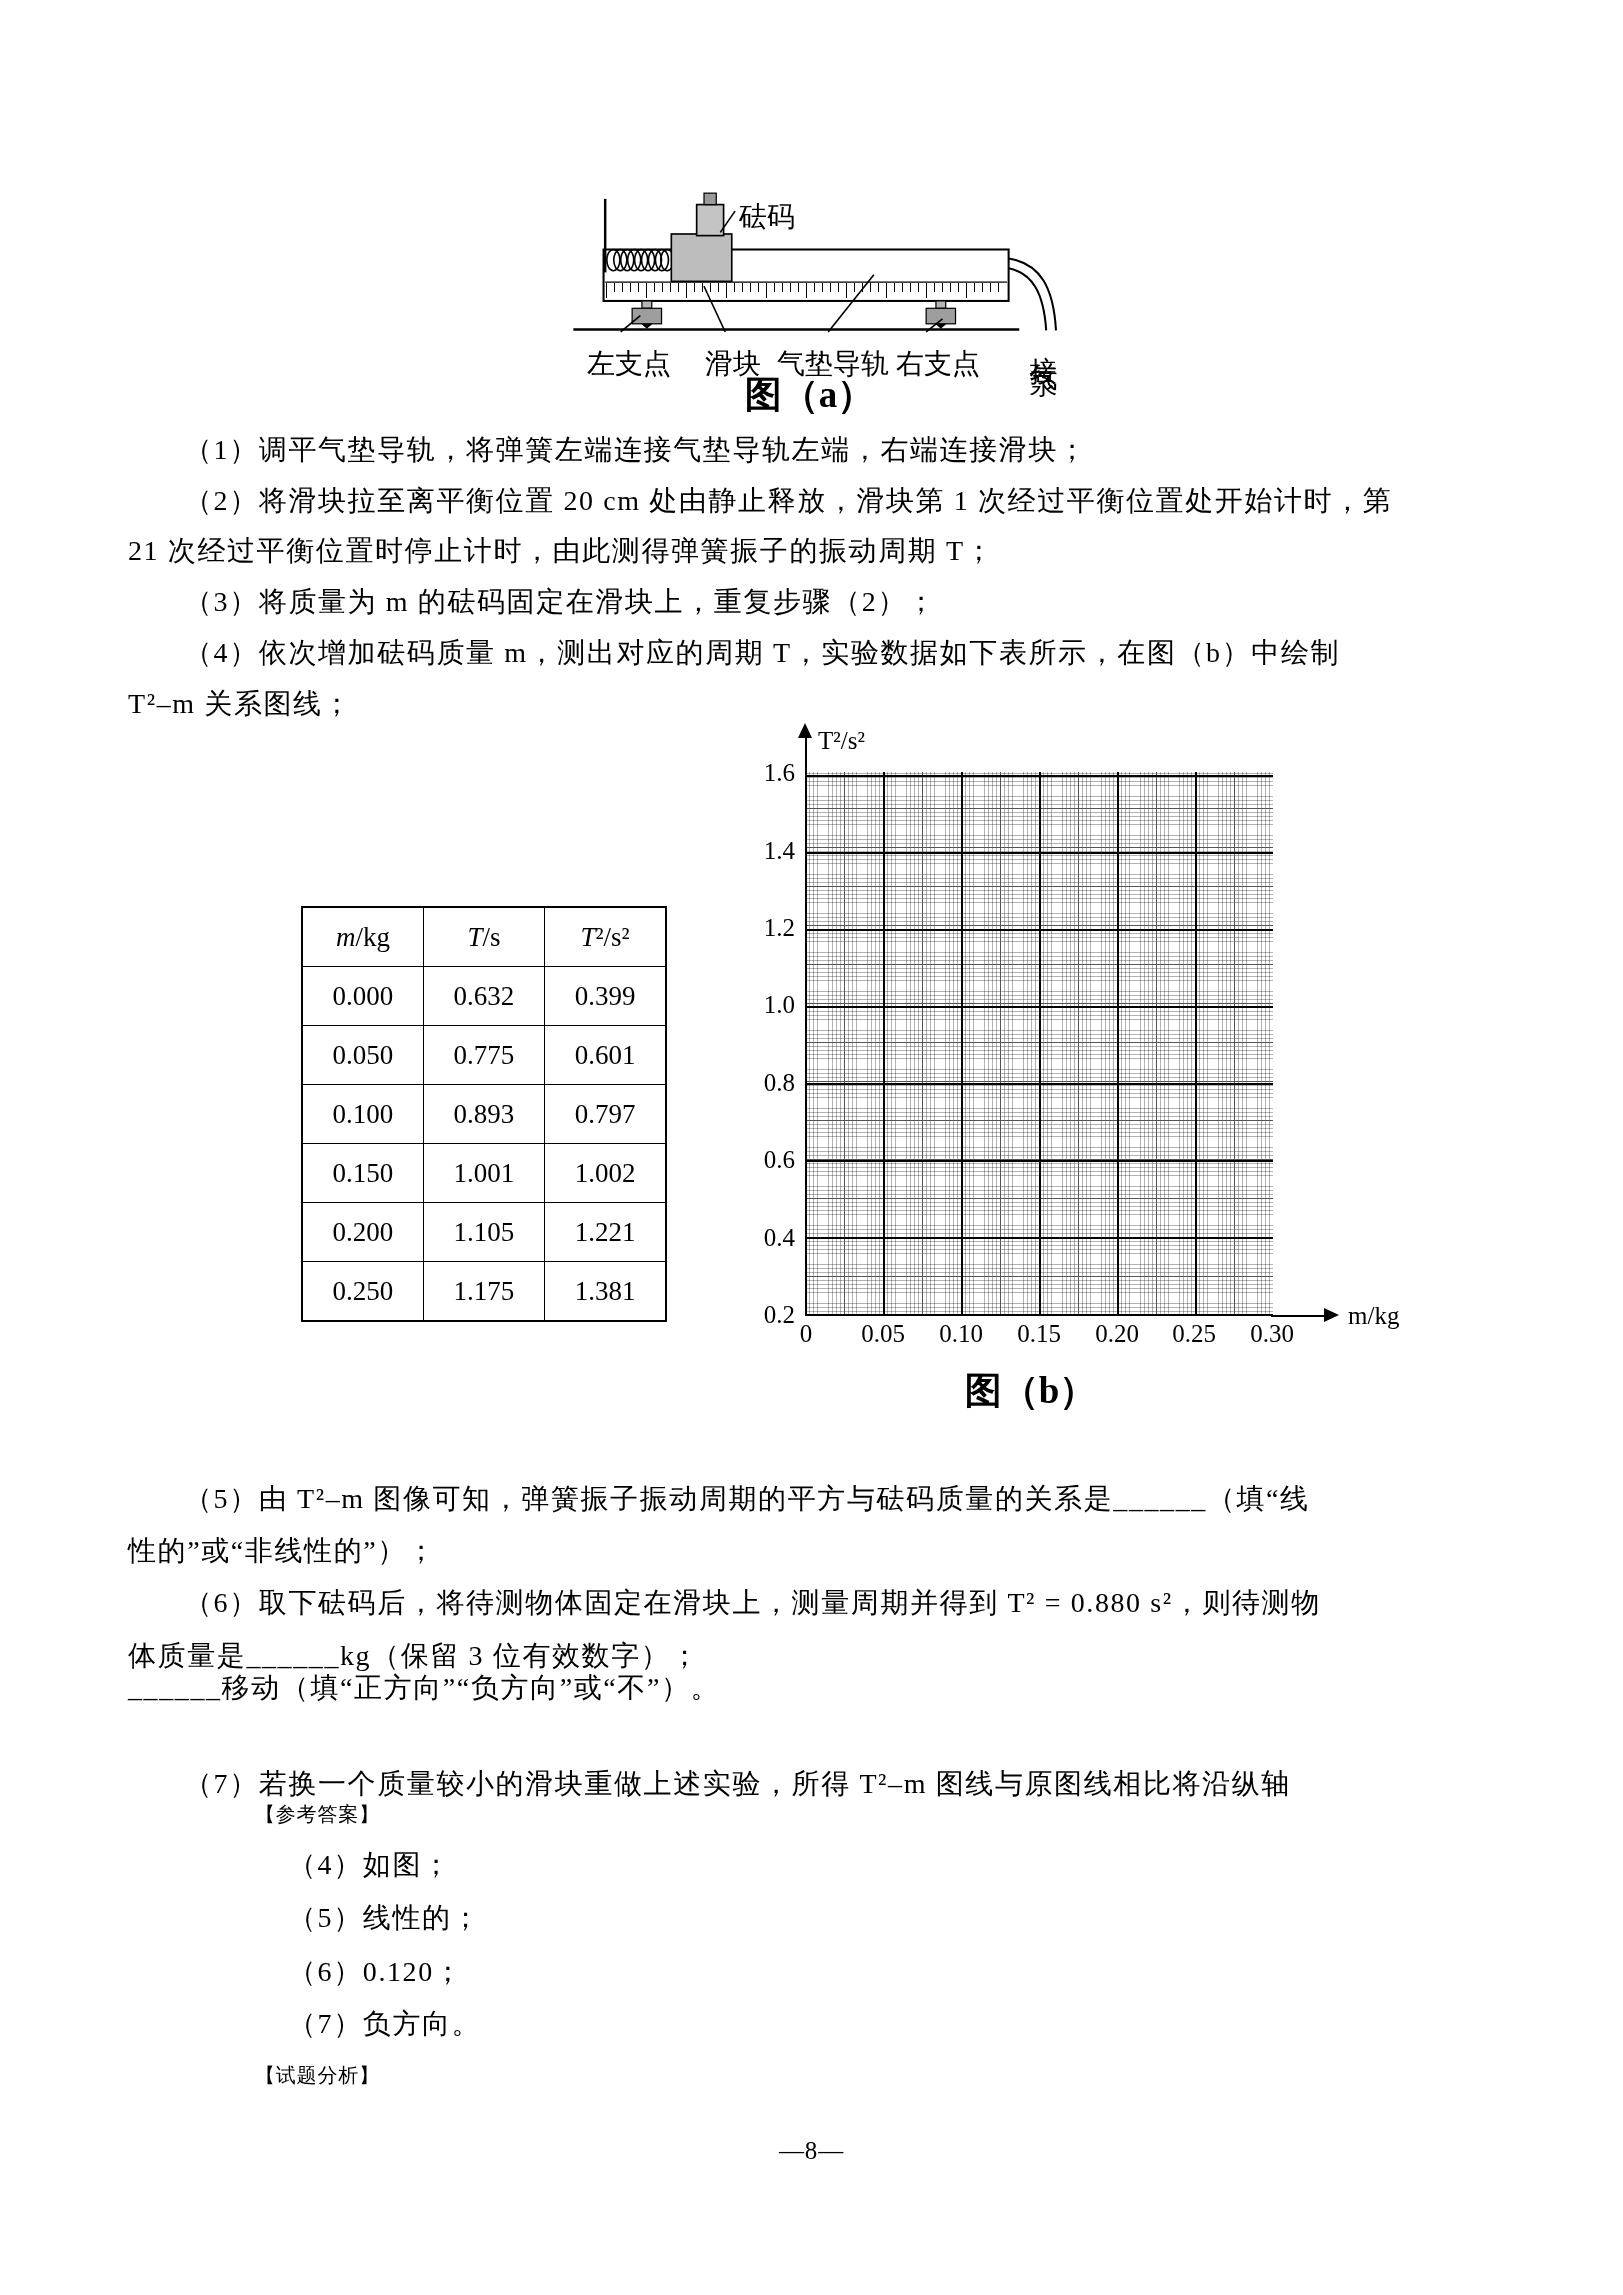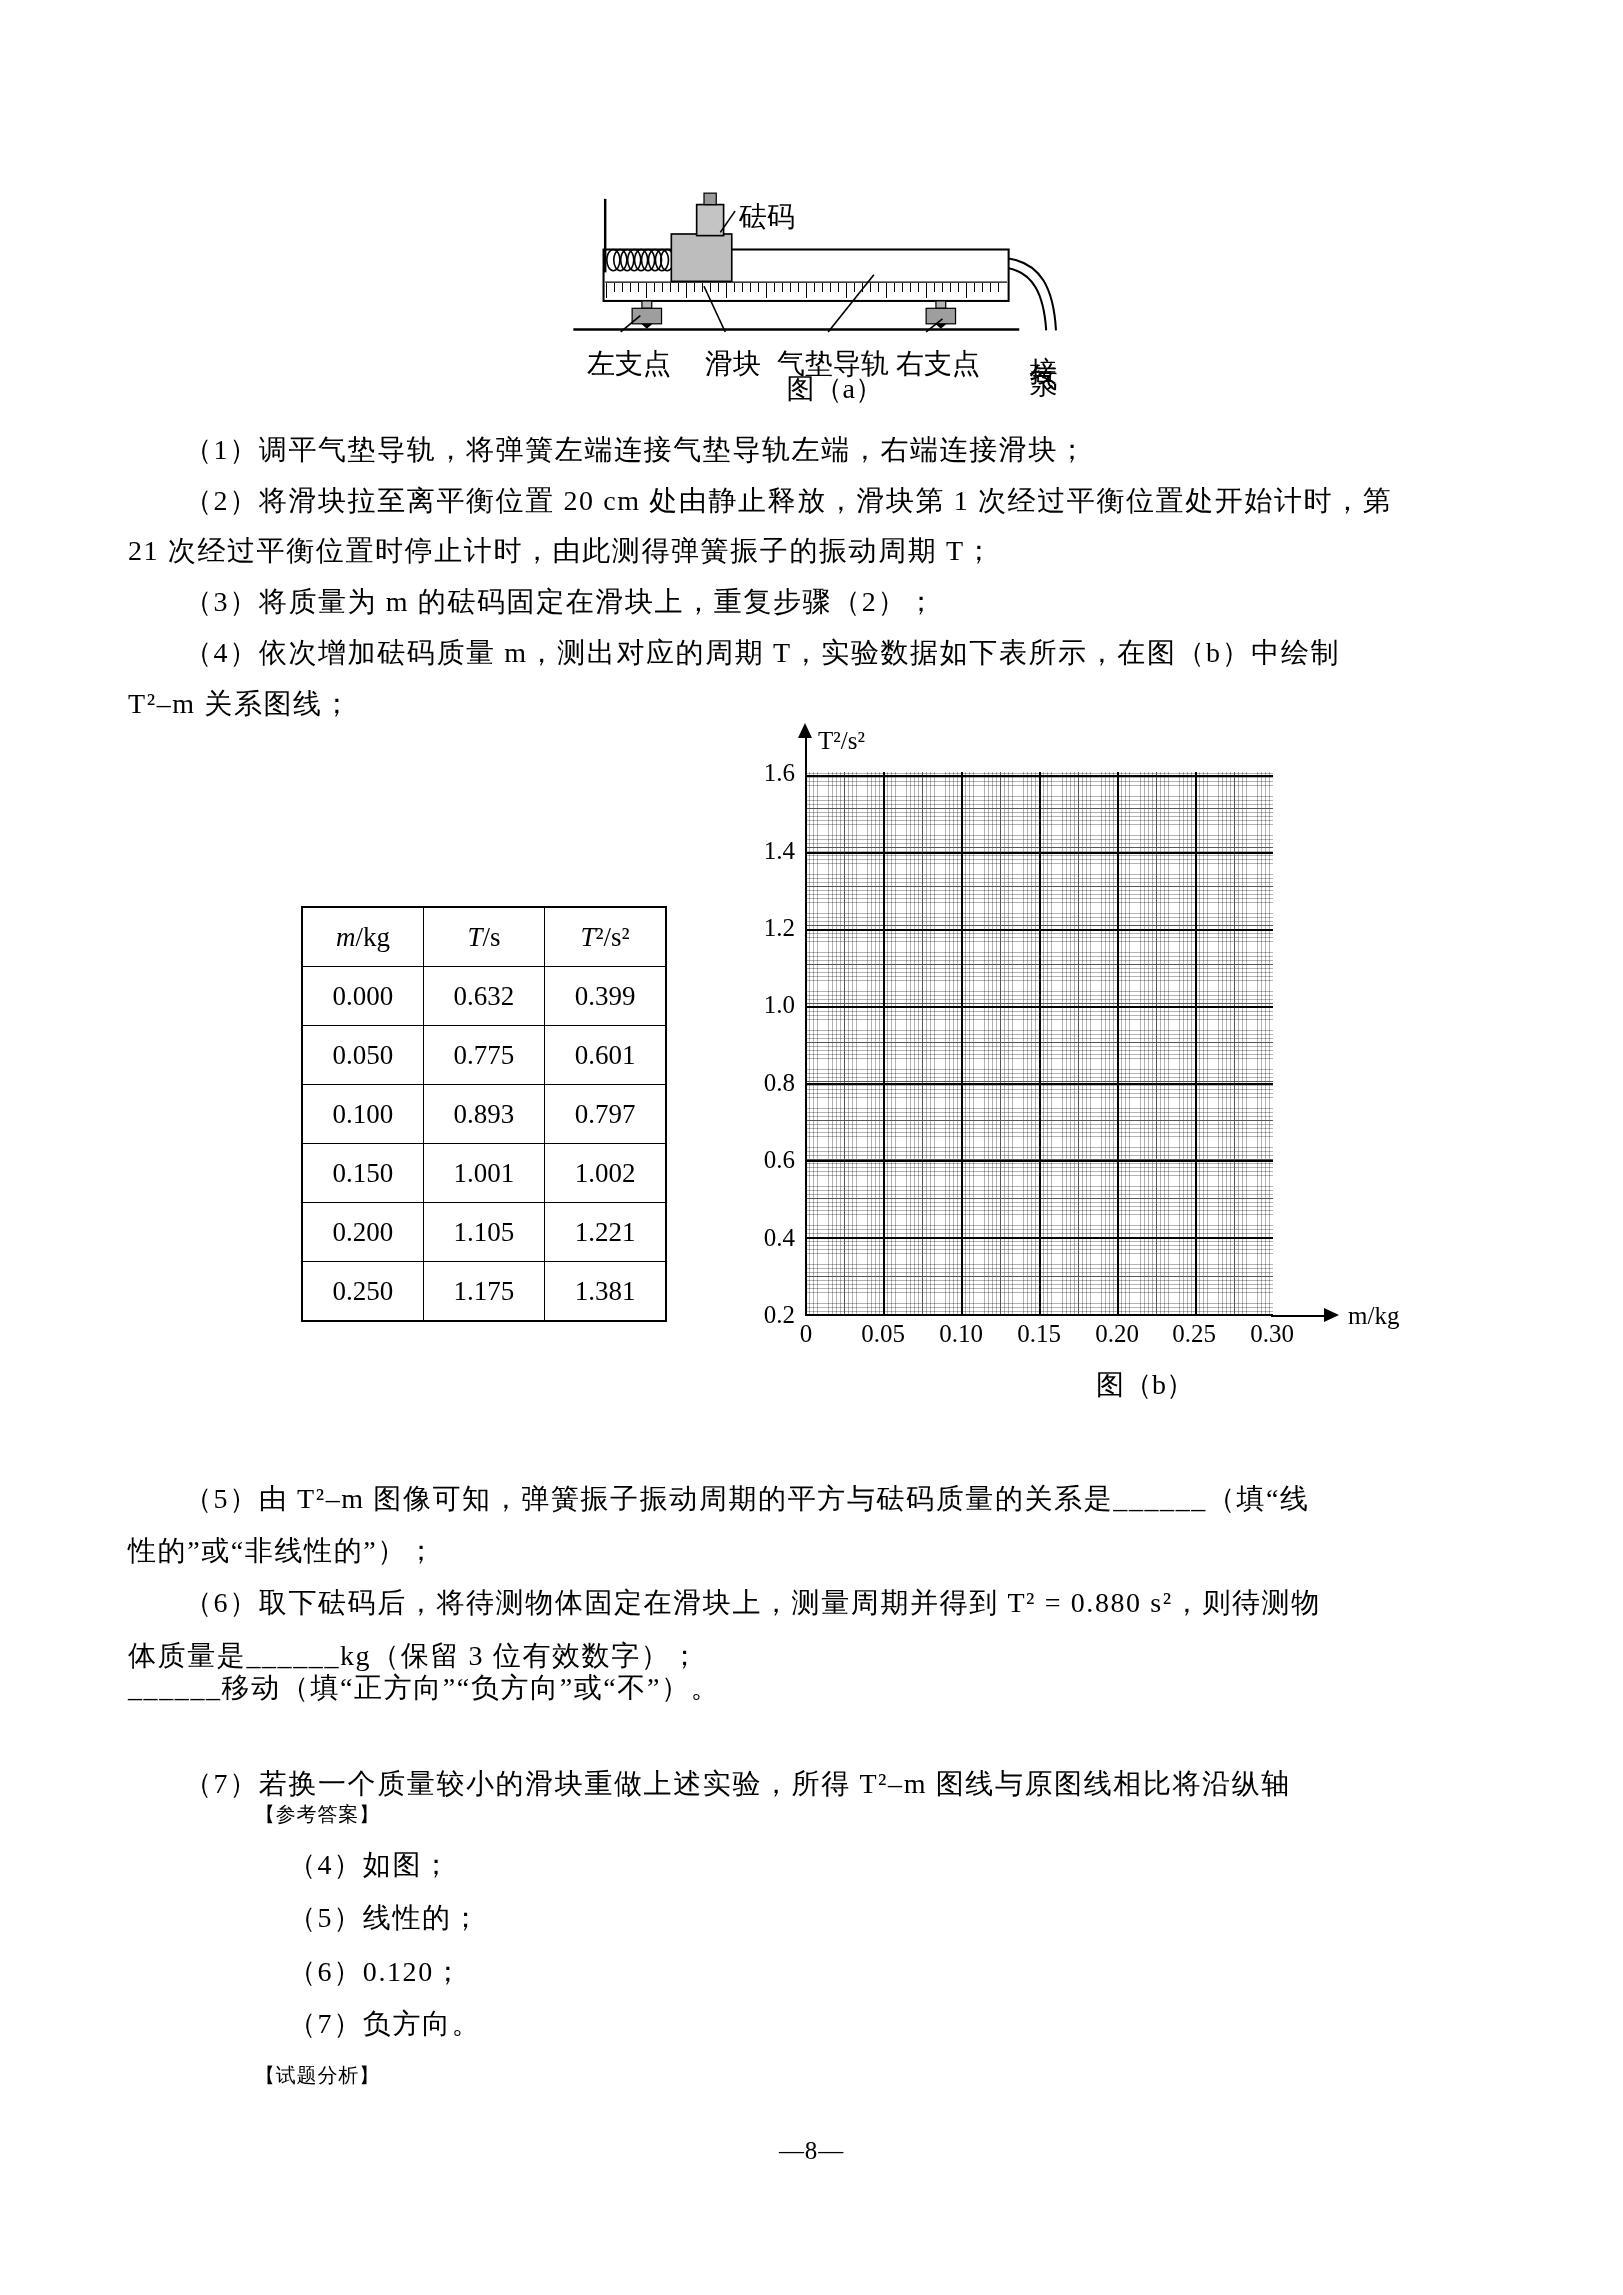--- a/index.html
+++ b/index.html
@@ -33,21 +33,21 @@
   }
   .ticks-fine{
     position:absolute;left:606px;top:283px;width:400px;height:9px;
     background:repeating-linear-gradient(90deg,#000 0 1.2px,transparent 1.2px 8px);
   }
   .ticks-long{
     position:absolute;left:606px;top:283px;width:400px;height:14.7px;
     background:repeating-linear-gradient(90deg,#000 0 1.2px,transparent 1.2px 40px);
   }
   .fig-caption{
-    position:absolute;font-size:28px;text-align:right;white-space:nowrap;
+    position:absolute;font-size:37px;text-align:center;white-space:nowrap;font-weight:bold;
   }
   
   #chart{position:absolute;left:736px;top:720px;width:687px;height:695px;}
   #grid{
     position:absolute;left:69px;top:52px;width:468px;height:544px;
     background-color:#fff;
     background-image:
       repeating-linear-gradient(90deg,#000 0 1.6px,transparent 1.6px 78px),
       repeating-linear-gradient(0deg,#000 0 1.6px,transparent 1.6px 77px),
       repeating-linear-gradient(90deg,#555 0 0.8px,transparent 0.8px 39px),

